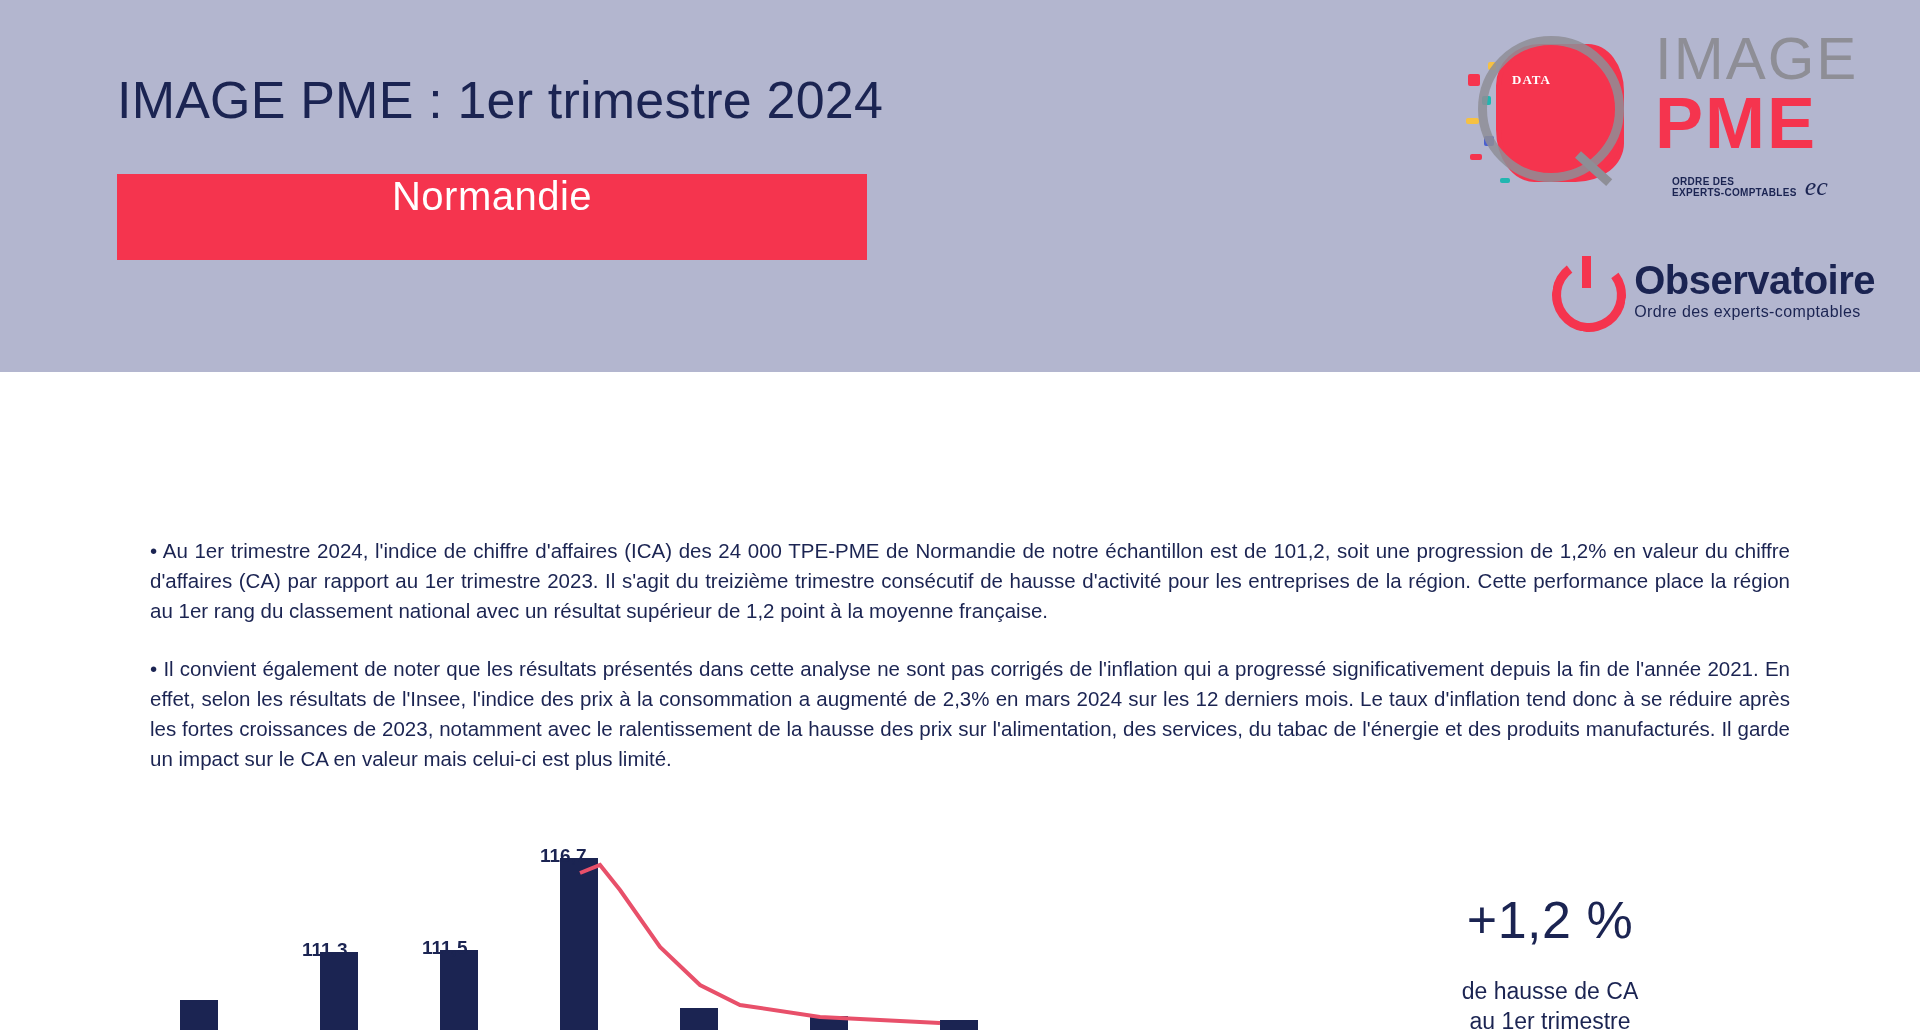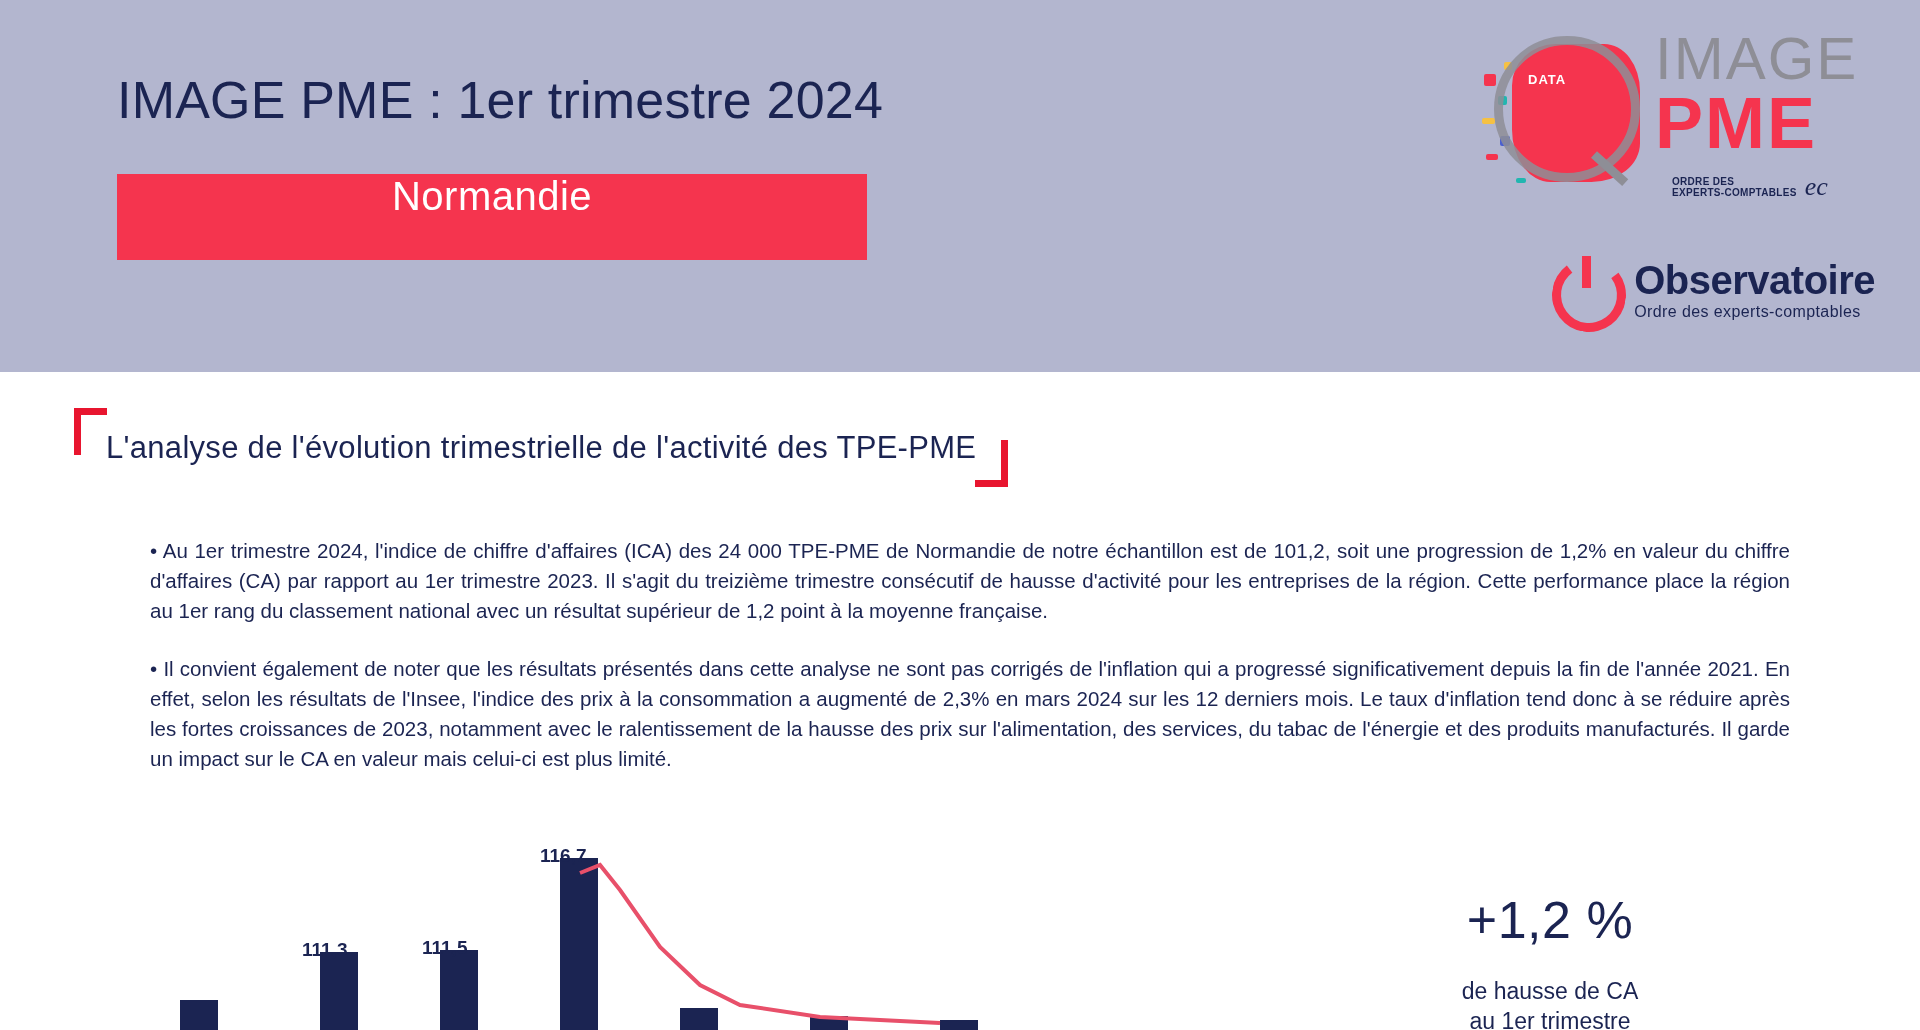--- a/index.html
+++ b/index.html
@@ -60,24 +60,25 @@
   
   .logo-block {
     position: absolute;
     right: 40px;
     top: 22px;
     width: 420px;
     height: 210px;
   }
   .logo-map {
     position: absolute;
-    left: 22px;
+    left: 6px;
     top: 10px;
     width: 175px;
     height: 180px;
+    font-family: Liberation Serif, serif;
   }
   .map-shape {
     position: absolute;
     left: 30px;
     top: 12px;
     width: 118px;
     height: 128px;
     background: #f5344e;
     border: 5px solid #f5344e;
     border-radius: 34% 28% 38% 30% / 30% 34% 28% 38%;
@@ -367,27 +368,20 @@
         <div class="obs-ring"></div>
         <div class="obs-bar"></div>
       </div>
       <div>
         <div class="obs-text-main">Observatoire</div>
         <div class="obs-text-sub">Ordre des experts-comptables</div>
       </div>
     </div>
   </div>
 
-  <div class="section">
-    <div class="section-title-wrap">
-      <span class="bracket-l"></span>
-      <span class="section-title">L'analyse de l'évolution trimestrielle de l'activité des TPE-PME</span>
-      <span class="bracket-r"></span>
-    </div>
-  </div>
 
   <div class="body-text">
     <p>• Au 1er trimestre 2024, l'indice de chiffre d'affaires (ICA) des 24 000 TPE-PME de Normandie de notre échantillon est de 101,2, soit une progression de 1,2% en valeur du chiffre d'affaires (CA) par rapport au 1er trimestre 2023. Il s'agit du treizième trimestre consécutif de hausse d'activité pour les entreprises de la région. Cette performance place la région au 1er rang du classement national avec un résultat supérieur de 1,2 point à la moyenne française.</p>
     <p>• Il convient également de noter que les résultats présentés dans cette analyse ne sont pas corrigés de l'inflation qui a progressé significativement depuis la fin de l'année 2021. En effet, selon les résultats de l'Insee, l'indice des prix à la consommation a augmenté de 2,3% en mars 2024 sur les 12 derniers mois. Le taux d'inflation tend donc à se réduire après les fortes croissances de 2023, notamment avec le ralentissement de la hausse des prix sur l'alimentation, des services, du tabac de l'énergie et des produits manufacturés. Il garde un impact sur le CA en valeur mais celui-ci est plus limité.</p>
   </div>
 
   <div class="chart-area">
     <div class="bars">
       <div class="bar" style="left:60px;  height:30px;"></div>
       <div class="bar" style="left:200px; height:78px;"></div>

